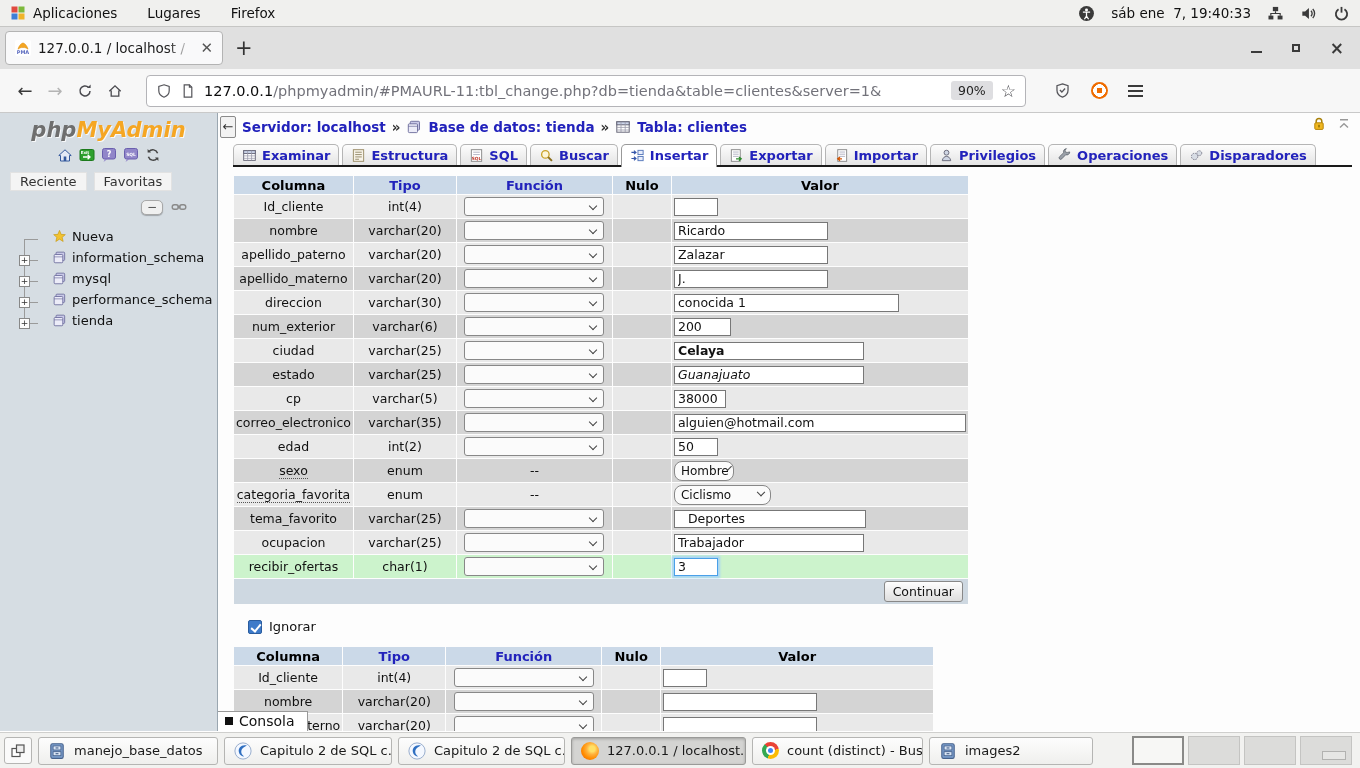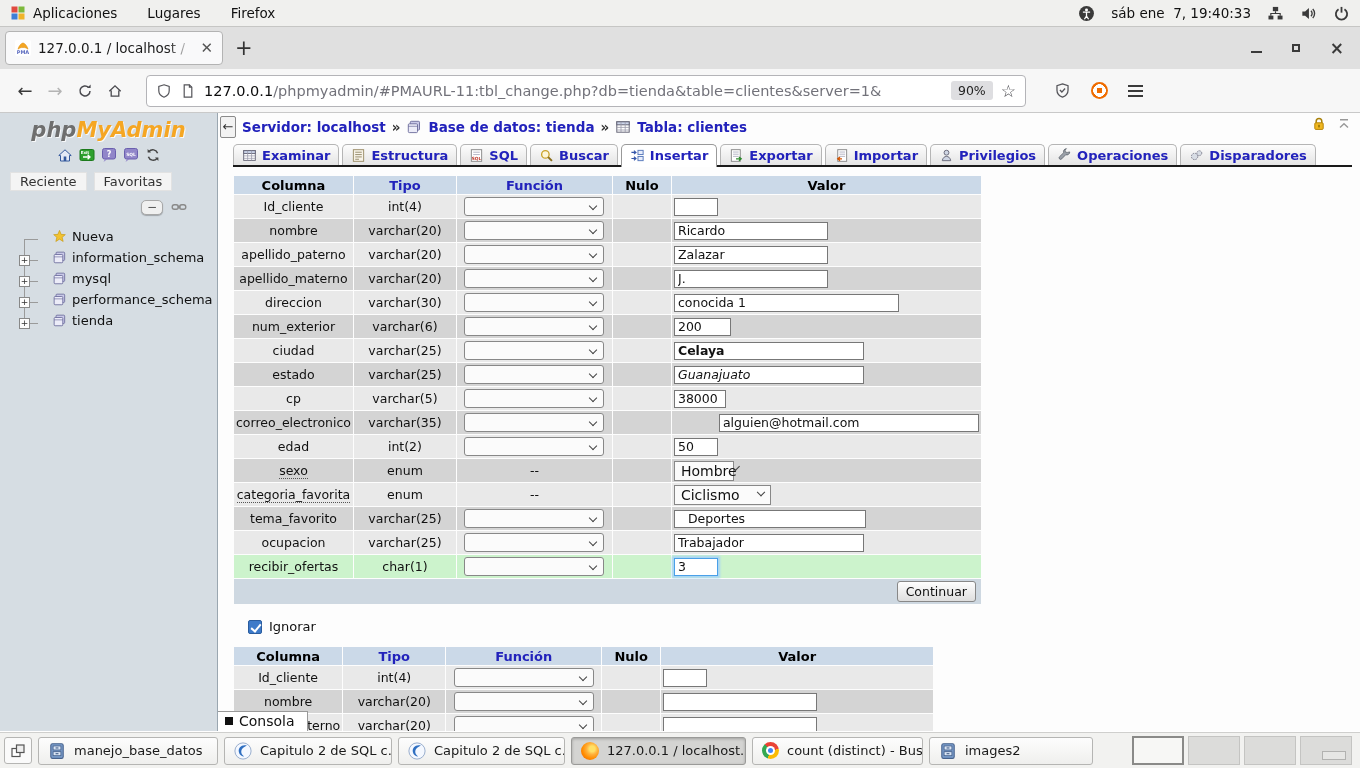--- a/index.html
+++ b/index.html
@@ -94,21 +94,21 @@
   td.cname,td.ctype{text-align:center}
   td.cfunc{text-align:center}
   tr.r-odd td{background:#e9e9e9}
   tr.r-even td{background:#d4d4d4}
   tr.r-green td{background:#ccf3cc}
   .dotted{border-bottom:1px dotted #555}
   .fselect{width:140px;height:19px;margin:0 auto;background:#fbfbfb;border:1px solid #888;border-radius:3px;position:relative}
   .chev{position:absolute;right:7px;top:5px;width:6px;height:6px;border-right:1.6px solid #444;
     border-bottom:1.6px solid #444;transform:rotate(45deg)}
   .vselect{display:inline-flex;align-items:center;height:20px;background:#fbfbfb;border:1px solid #888;
-    border-radius:0;font-size:14px;padding:0 6px;position:relative;color:#111}
+    border-radius:8px;font-size:12px;padding:0 6px;position:relative;color:#111}
   .vselect .chev{position:static;margin-left:auto;transform:rotate(45deg) translate(-2px,-2px)}
   input.vinput{height:18px;border:1px solid #777;background:#fff;font-size:12.5px;padding:0 3px;
     font-family:inherit;color:#111}
   input.vinput.focused{border-color:#4aa0e8;outline:none;box-shadow:0 0 2px 2px #a8d4f5}
   table.insert tfoot td{background:#ced8e1;height:25px;text-align:right;padding-right:5px}
   .continuebtn{font-size:12.5px;padding:2px 8px;background:linear-gradient(#fefefe,#dedede);
     border:1px solid #888;border-radius:3px;color:#111;font-family:inherit}
   .ignorar{display:flex;align-items:center;gap:7px;margin:14px 0 12px 15px;font-size:13px;color:#111}
   .cbx{width:14px;height:14px;background:#3d7ac9;border:1px solid #2a5c9e;border-radius:2px;position:relative}
   .cbx::after{content:"";position:absolute;left:4px;top:1px;width:4px;height:8px;
@@ -625,21 +625,21 @@
                 </tr>
                 <tr class="r-even">
                   <td class="cname"><span>correo_electronico</span></td>
                   <td class="ctype">varchar(35)</td>
                   <td class="cfunc">
                     <div class="fselect">
                       <span class="chev"></span>
                     </div>
                   </td>
                   <td class="cnull"></td>
-                  <td class="cval"><input class="vinput" value="alguien@hotmail.com" style="width: 260px; margin-left: 45px;"></td>
+                  <td class="cval"><input class="vinput" value="alguien@hotmail.com" style="width: 292px;"></td>
                 </tr>
                 <tr class="r-odd">
                   <td class="cname"><span>edad</span></td>
                   <td class="ctype">int(2)</td>
                   <td class="cfunc">
                     <div class="fselect">
                       <span class="chev"></span>
                     </div>
                   </td>
                   <td class="cnull"></td>

